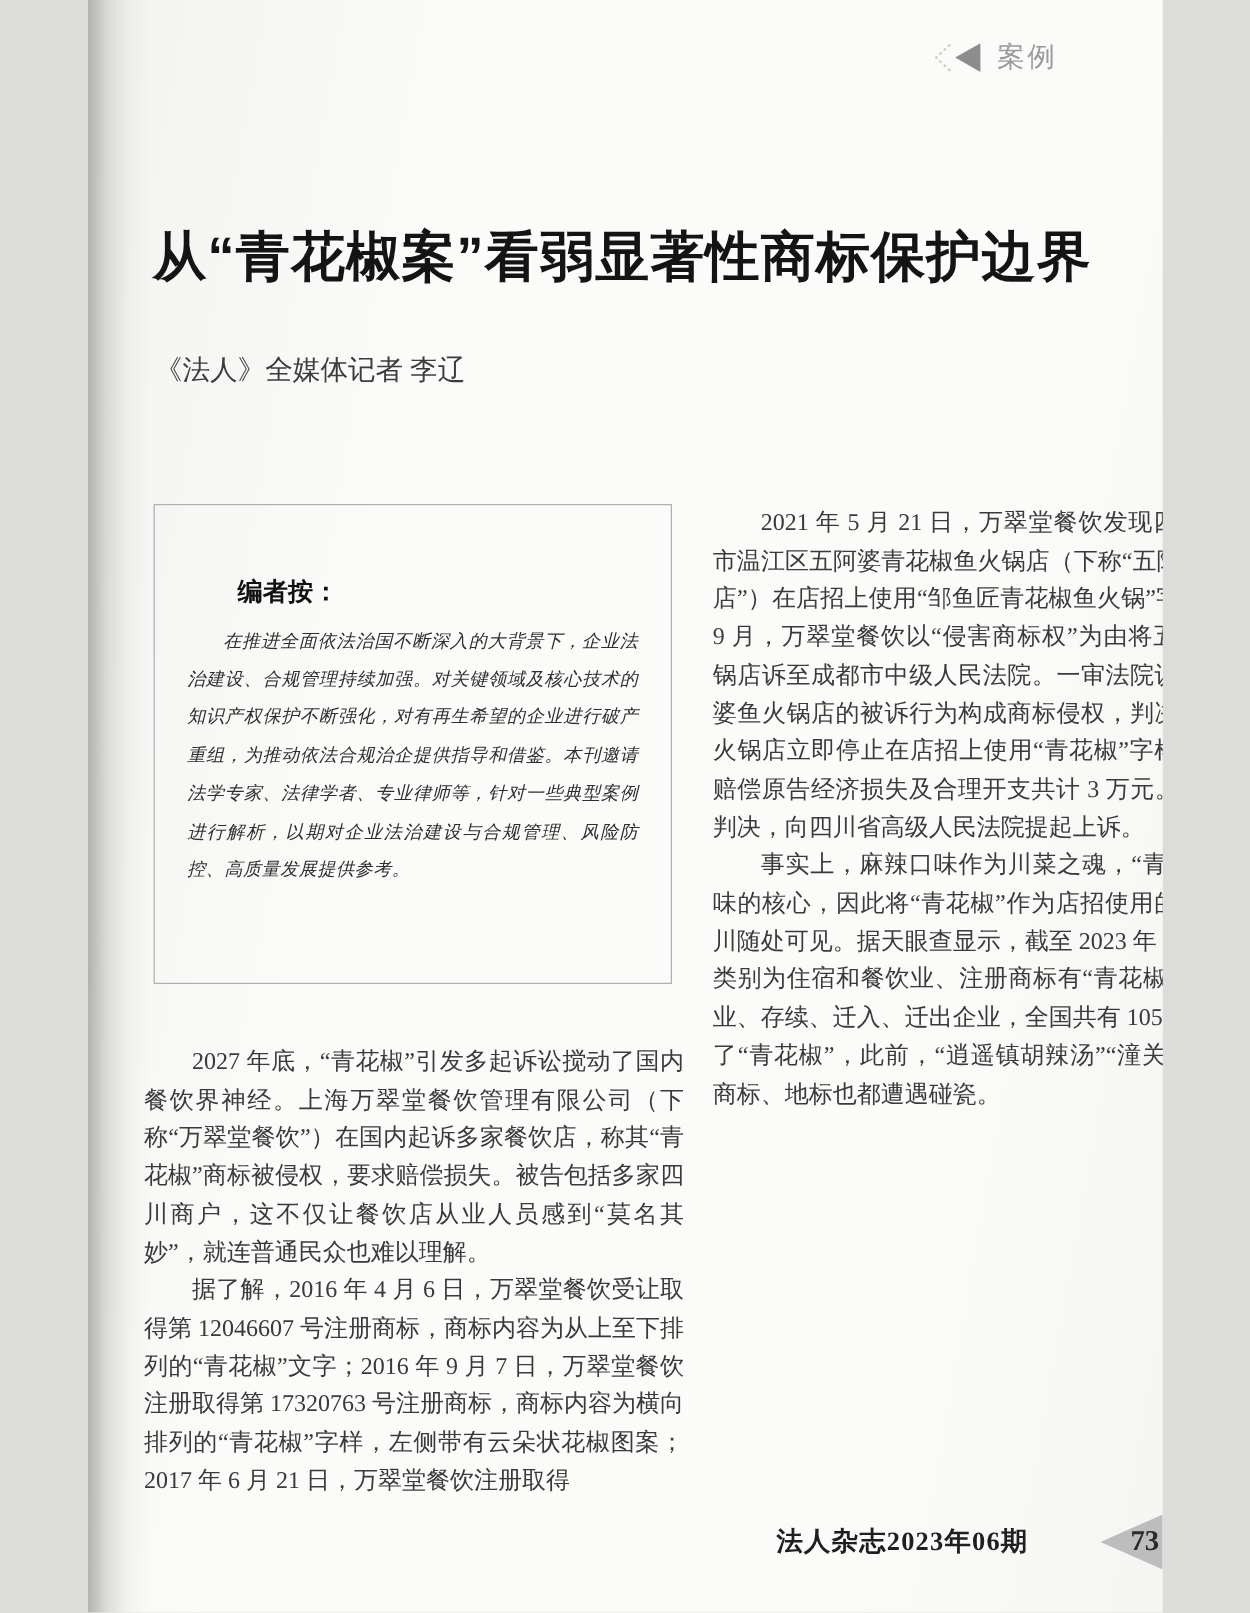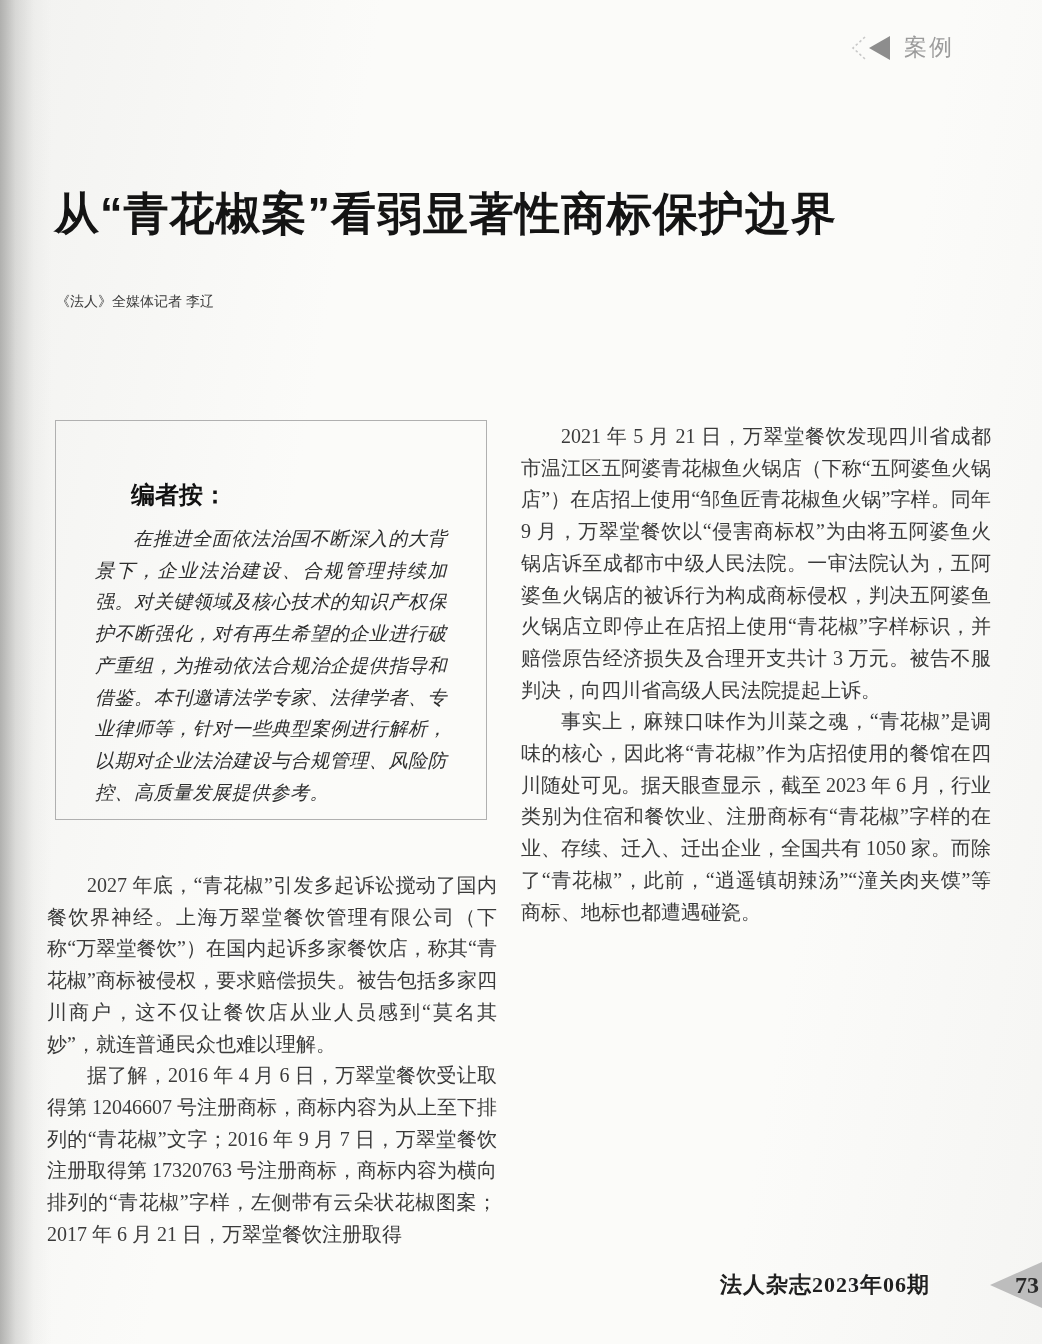--- a/index.html
+++ b/index.html
@@ -1,20 +1,20 @@
 <!DOCTYPE html>
 <html><head>
 <meta charset="utf-8">
 <style>
   html, body { margin: 0; padding: 0; }
   body { background: #dcdcda; }
 
   .page {
     position: relative;
-    width: 1042px;
+    width: 896px;
     height: 1344px;
     margin: 0 auto;
     background: linear-gradient(100deg, #f2f2f0 0%, #fbfbf9 30%, #fbfbf9 75%, #f5f5f3 100%);
     overflow: hidden;
     font-family: "Liberation Serif", serif;
   }
 
   .spine-shadow {
     position: absolute;
     left: 0; top: 0; bottom: 0;
@@ -55,49 +55,49 @@
     font-weight: 700;
     font-size: 45px;
     line-height: 1.25;
     letter-spacing: 1px;
     color: #141414;
   }
   .byline {
     position: absolute;
     left: 56px;
     top: 293px;
-    font-family: Liberation Sans, sans-serif;
-    font-size: 14px;
+    font-family: Liberation Serif, serif;
+    font-size: 23px;
     color: #3c3c3c;
   }
 
   
   .editor-box {
     position: absolute;
     left: 55px;
     top: 420px;
     width: 432px;
     height: 400px;
     box-sizing: border-box;
     border: 1px solid #b0b0b0;
     padding: 58px 27px 0 27px;
     background: transparent;
   }
   .editor-heading {
     font-family: "Liberation Sans", sans-serif;
     font-weight: 700;
-    font-size: 24px;
+    font-size: 21px;
     color: #111111;
     margin: 0 0 12px 2em;
   }
   .editor-para {
-    margin: 12px;
+    margin: 0;
     font-family: "DejaVu Serif", serif;
     font-style: italic;
-    font-size: 19px;
+    font-size: 15px;
     line-height: 31.7px;
     letter-spacing: 0.5px;
     color: #2e2e2e;
     text-indent: 2em;
     text-align: justify;
   }
 
   
   .col {
     position: absolute;

